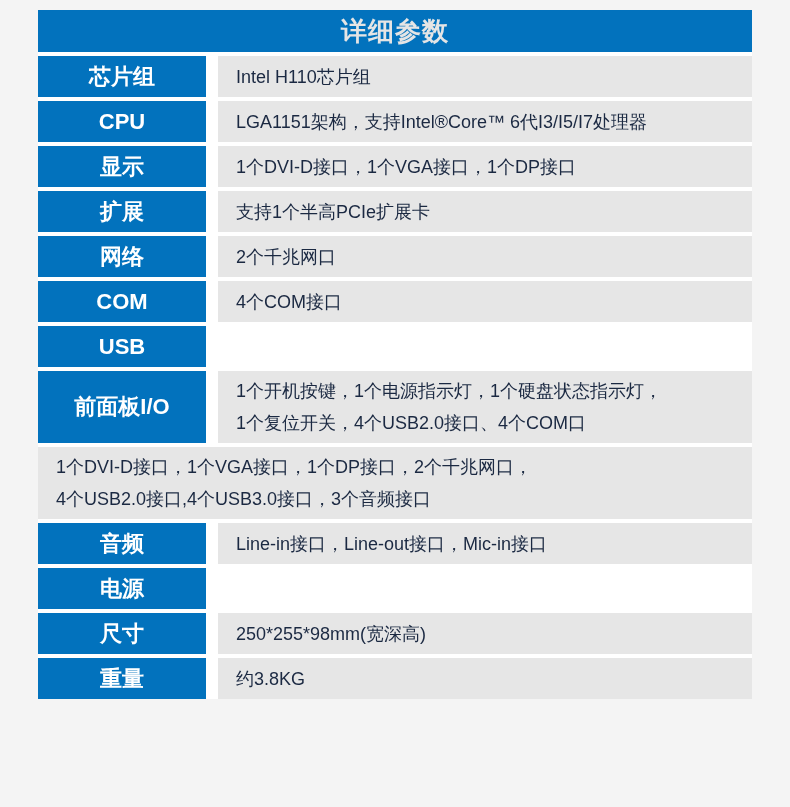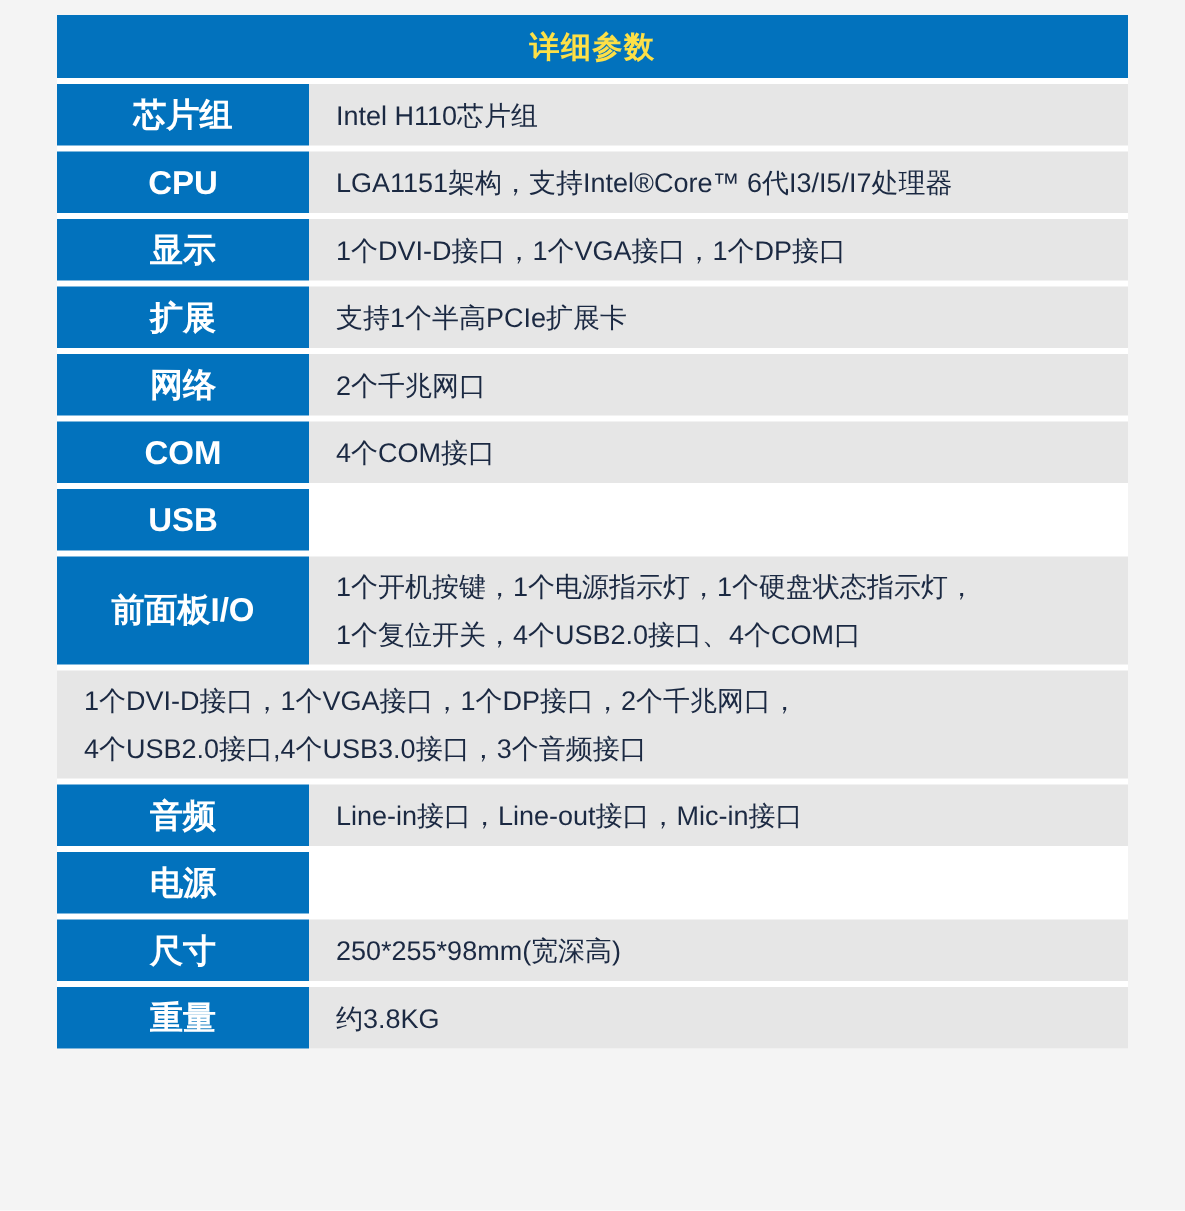--- a/index.html
+++ b/index.html
@@ -21,37 +21,37 @@
     left:38px;
     top:10px;
     width:714px;
     background:var(--gap);
     display:flex;
     flex-direction:column;
     gap:4px;
   }
   .table-header{
     background:var(--accent);
-    color:#fde047;
+    color:#e5e5e5;
     height:42px;
     display:flex;
     align-items:center;
     justify-content:center;
-    font-size:20px;
+    font-size:26px;
     font-weight:bold;
     letter-spacing:1px;
   }
   .rows{
     display:flex;
     flex-direction:column;
     gap:4px;
   }
   .row{
     display:flex;
-    gap:0;
+    gap:12px;
     min-height:41px;
   }
   .label{
     flex:0 0 168px;
     background:var(--accent);
     color:#ffffff;
     display:flex;
     align-items:center;
     justify-content:center;
     font-size:22px;

